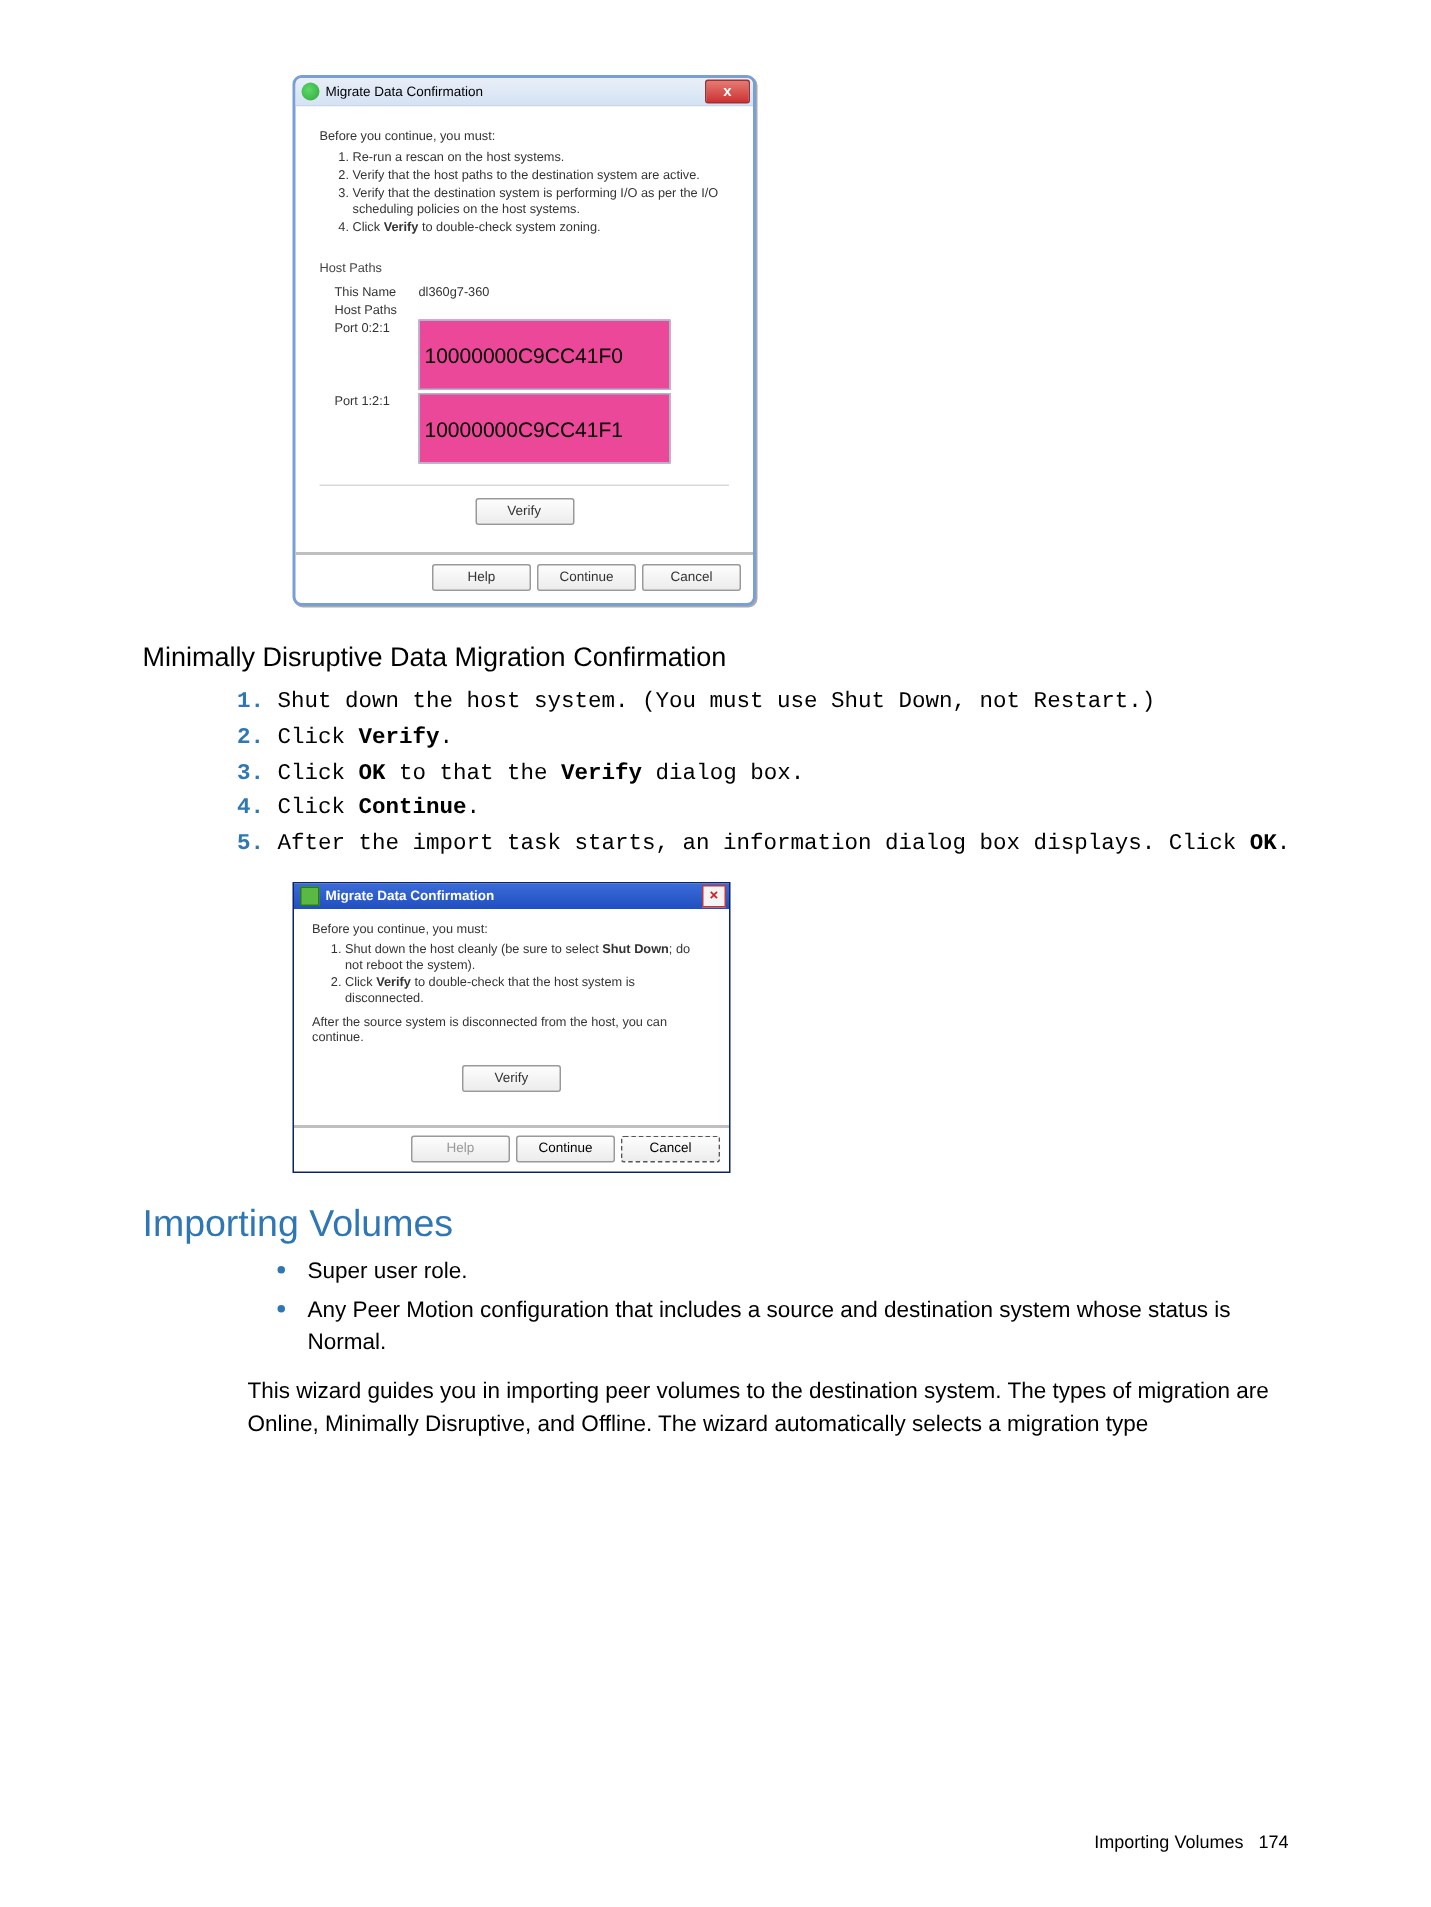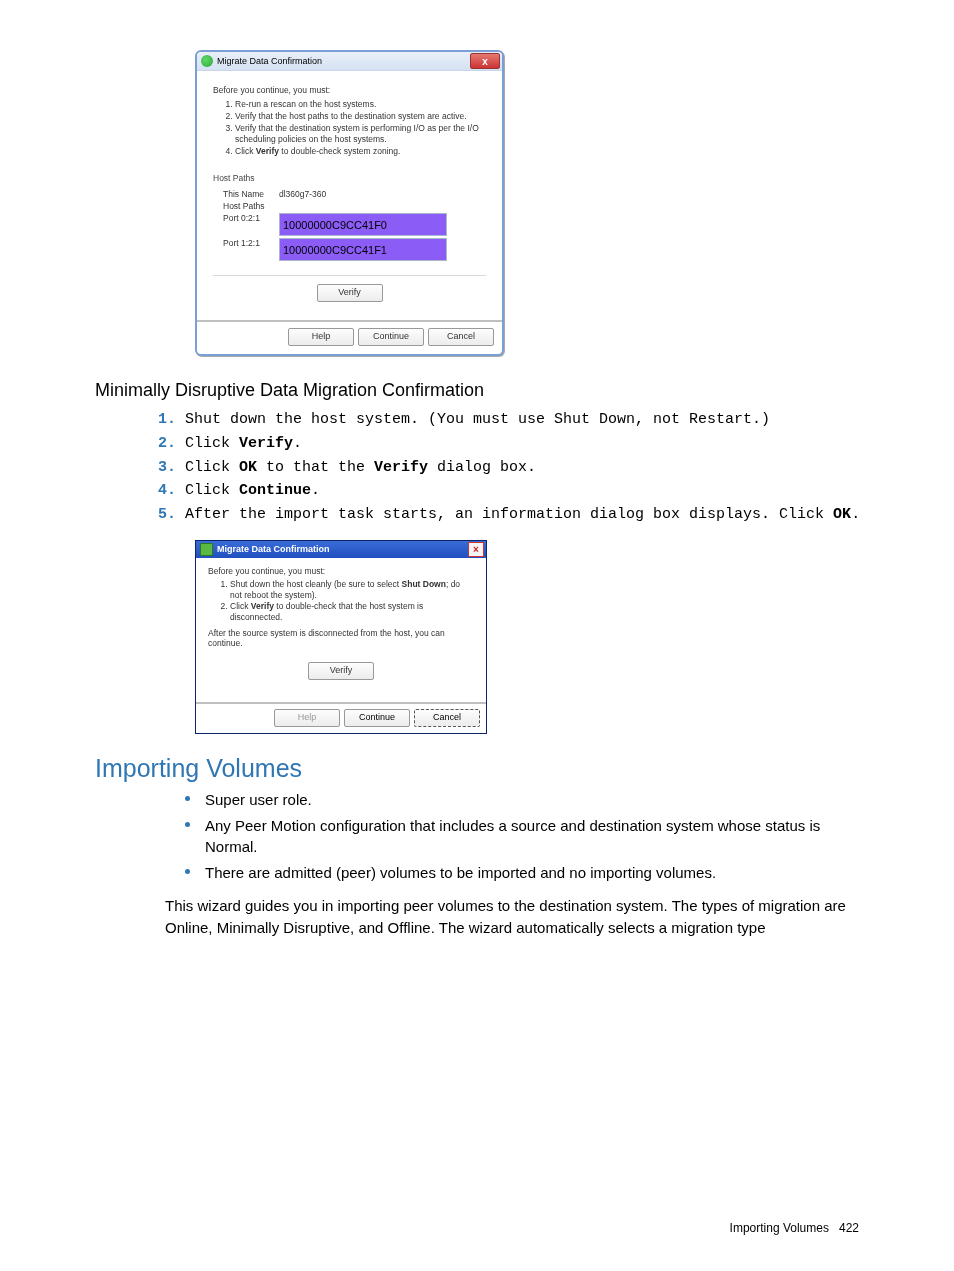--- a/index.html
+++ b/index.html
@@ -9,21 +9,21 @@
   .dlg1-title{height:18px;background:linear-gradient(#e9eff8,#d5e2f3);border-bottom:1px solid #c9d6ea;border-radius:5px 5px 0 0;display:flex;align-items:center;padding:0 2px 0 4px;}
   .dlg1-title .icon-app{width:12px;height:12px;border-radius:50%;background:radial-gradient(circle at 40% 40%,#5fd86a,#2ea83a);margin-right:4px;display:inline-block;}
   .dlg1-title .title-text{font-size:9px;color:#000;}
   .dlg1-title .close1{margin-left:auto;width:28px;height:14px;background:linear-gradient(#e57a73,#c33);border:1px solid #933;border-radius:2px;color:#fff;display:flex;align-items:center;justify-content:center;font-size:10px;font-weight:bold;}
   .dlg1-body{padding:14px 16px 8px;}
   .dlg1 ol{margin:4px 0 6px 22px;padding:0;}
   .dlg1 li{margin:0 0 1px 0;line-height:1.3;}
   .dlg1 .section-label{font-size:8.5px;color:#444;margin-top:16px;margin-bottom:6px;}
   .dlg1 .kv{display:flex;margin:2px 0 2px 10px;}
   .dlg1 .kv .k{width:56px;}
-  .dlg1 .kv input{flex:1;max-width:160px;height:13px;border:1px solid #a9b8ce;font-size:11px;padding:4px 3px;background:#8b5cf6;}
+  .dlg1 .kv input{flex:1;max-width:160px;height:13px;border:1px solid #a9b8ce;font-size:14px;padding:16px 3px;background:#ec4899;}
   .dlg1 .sep{height:1px;background:#d9d9d9;margin:14px 0 8px;}
   .dlg1 .btn-row{text-align:center;margin:6px 0 10px;}
   .dlg1 .btn, .btn-sm{display:inline-block;min-width:52px;height:16px;line-height:14px;border:1px solid #999;border-radius:2px;background:linear-gradient(#fdfdfd,#ececec);font-size:9px;text-align:center;padding:0 6px;}
   .dlg1-footer{border-top:2px solid #bfbfbf;padding:6px 8px 8px;display:flex;justify-content:flex-end;gap:4px;}
   
   .h3{color:#000000;font-size:18px;font-weight:400;margin:24px 0 8px 0;font-family:Arial,sans-serif;}
   .h2{color:#2f77b4;font-size:25px;font-weight:400;margin:20px 0 6px 0;}
   ol.doc{margin:4px 0 14px 90px;padding:0;font-size:15px;}
   ol.doc li{margin:2px 0;line-height:1.45;font-family:Liberation Mono, monospace;}
   ol.doc li::marker{font-weight:bold;color:#2f77b4;}
@@ -127,20 +127,19 @@
       <span class="btn-sm disabled">Help</span>
       <span class="btn-sm">Continue</span>
       <span class="btn-sm dashed">Cancel</span>
     </div>
   </div>
 
   <div class="h2">Importing Volumes</div>
   <ul class="doc">
     <li>Super user role.</li>
     <li>Any Peer Motion configuration that includes a source and destination system whose status is Normal.</li>
-    <li>There are admitted (peer) volumes to be imported and no importing volumes.</li>
   </ul>
   <p class="doc">This wizard guides you in importing peer volumes to the destination system. The types of migration are Online, Minimally Disruptive, and Offline. The wizard automatically selects a migration type</p>
 
   <div class="pagefoot">
-    <span>Importing Volumes</span>&nbsp;&nbsp;&nbsp;<span>422</span>
+    <span>Importing Volumes</span>&nbsp;&nbsp;&nbsp;<span>174</span>
   </div>
 </div>
 
 </body></html>

